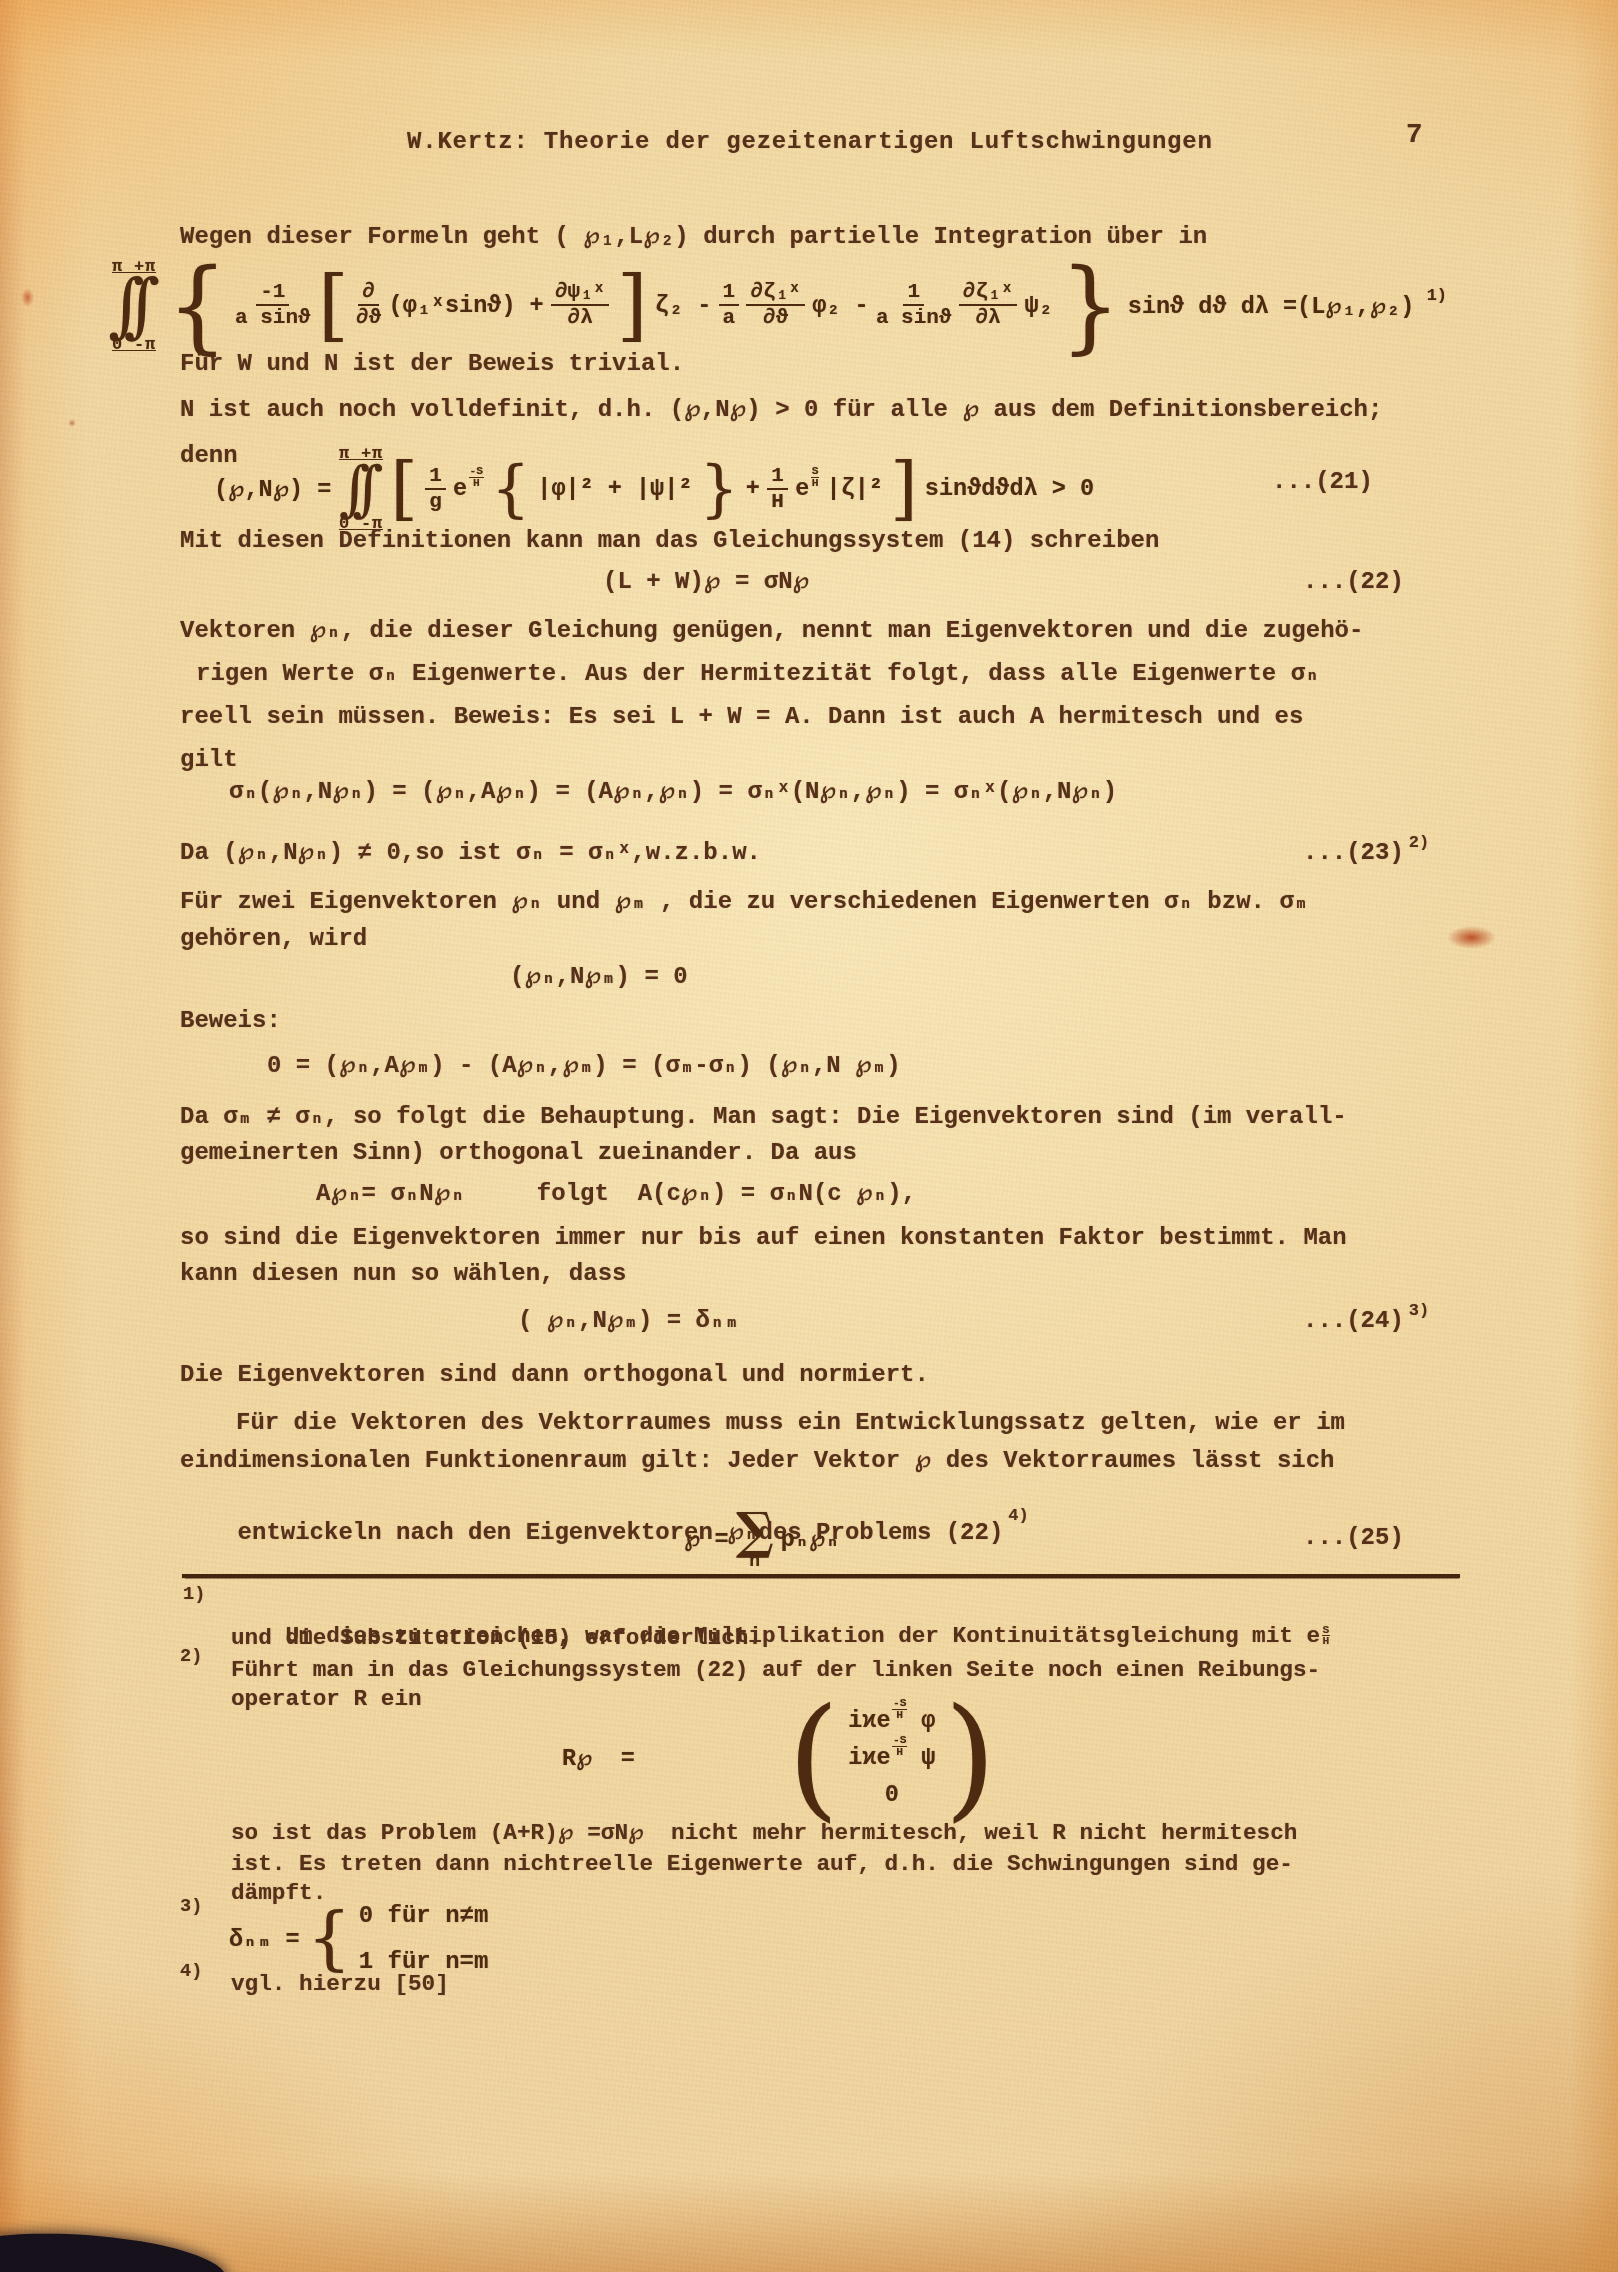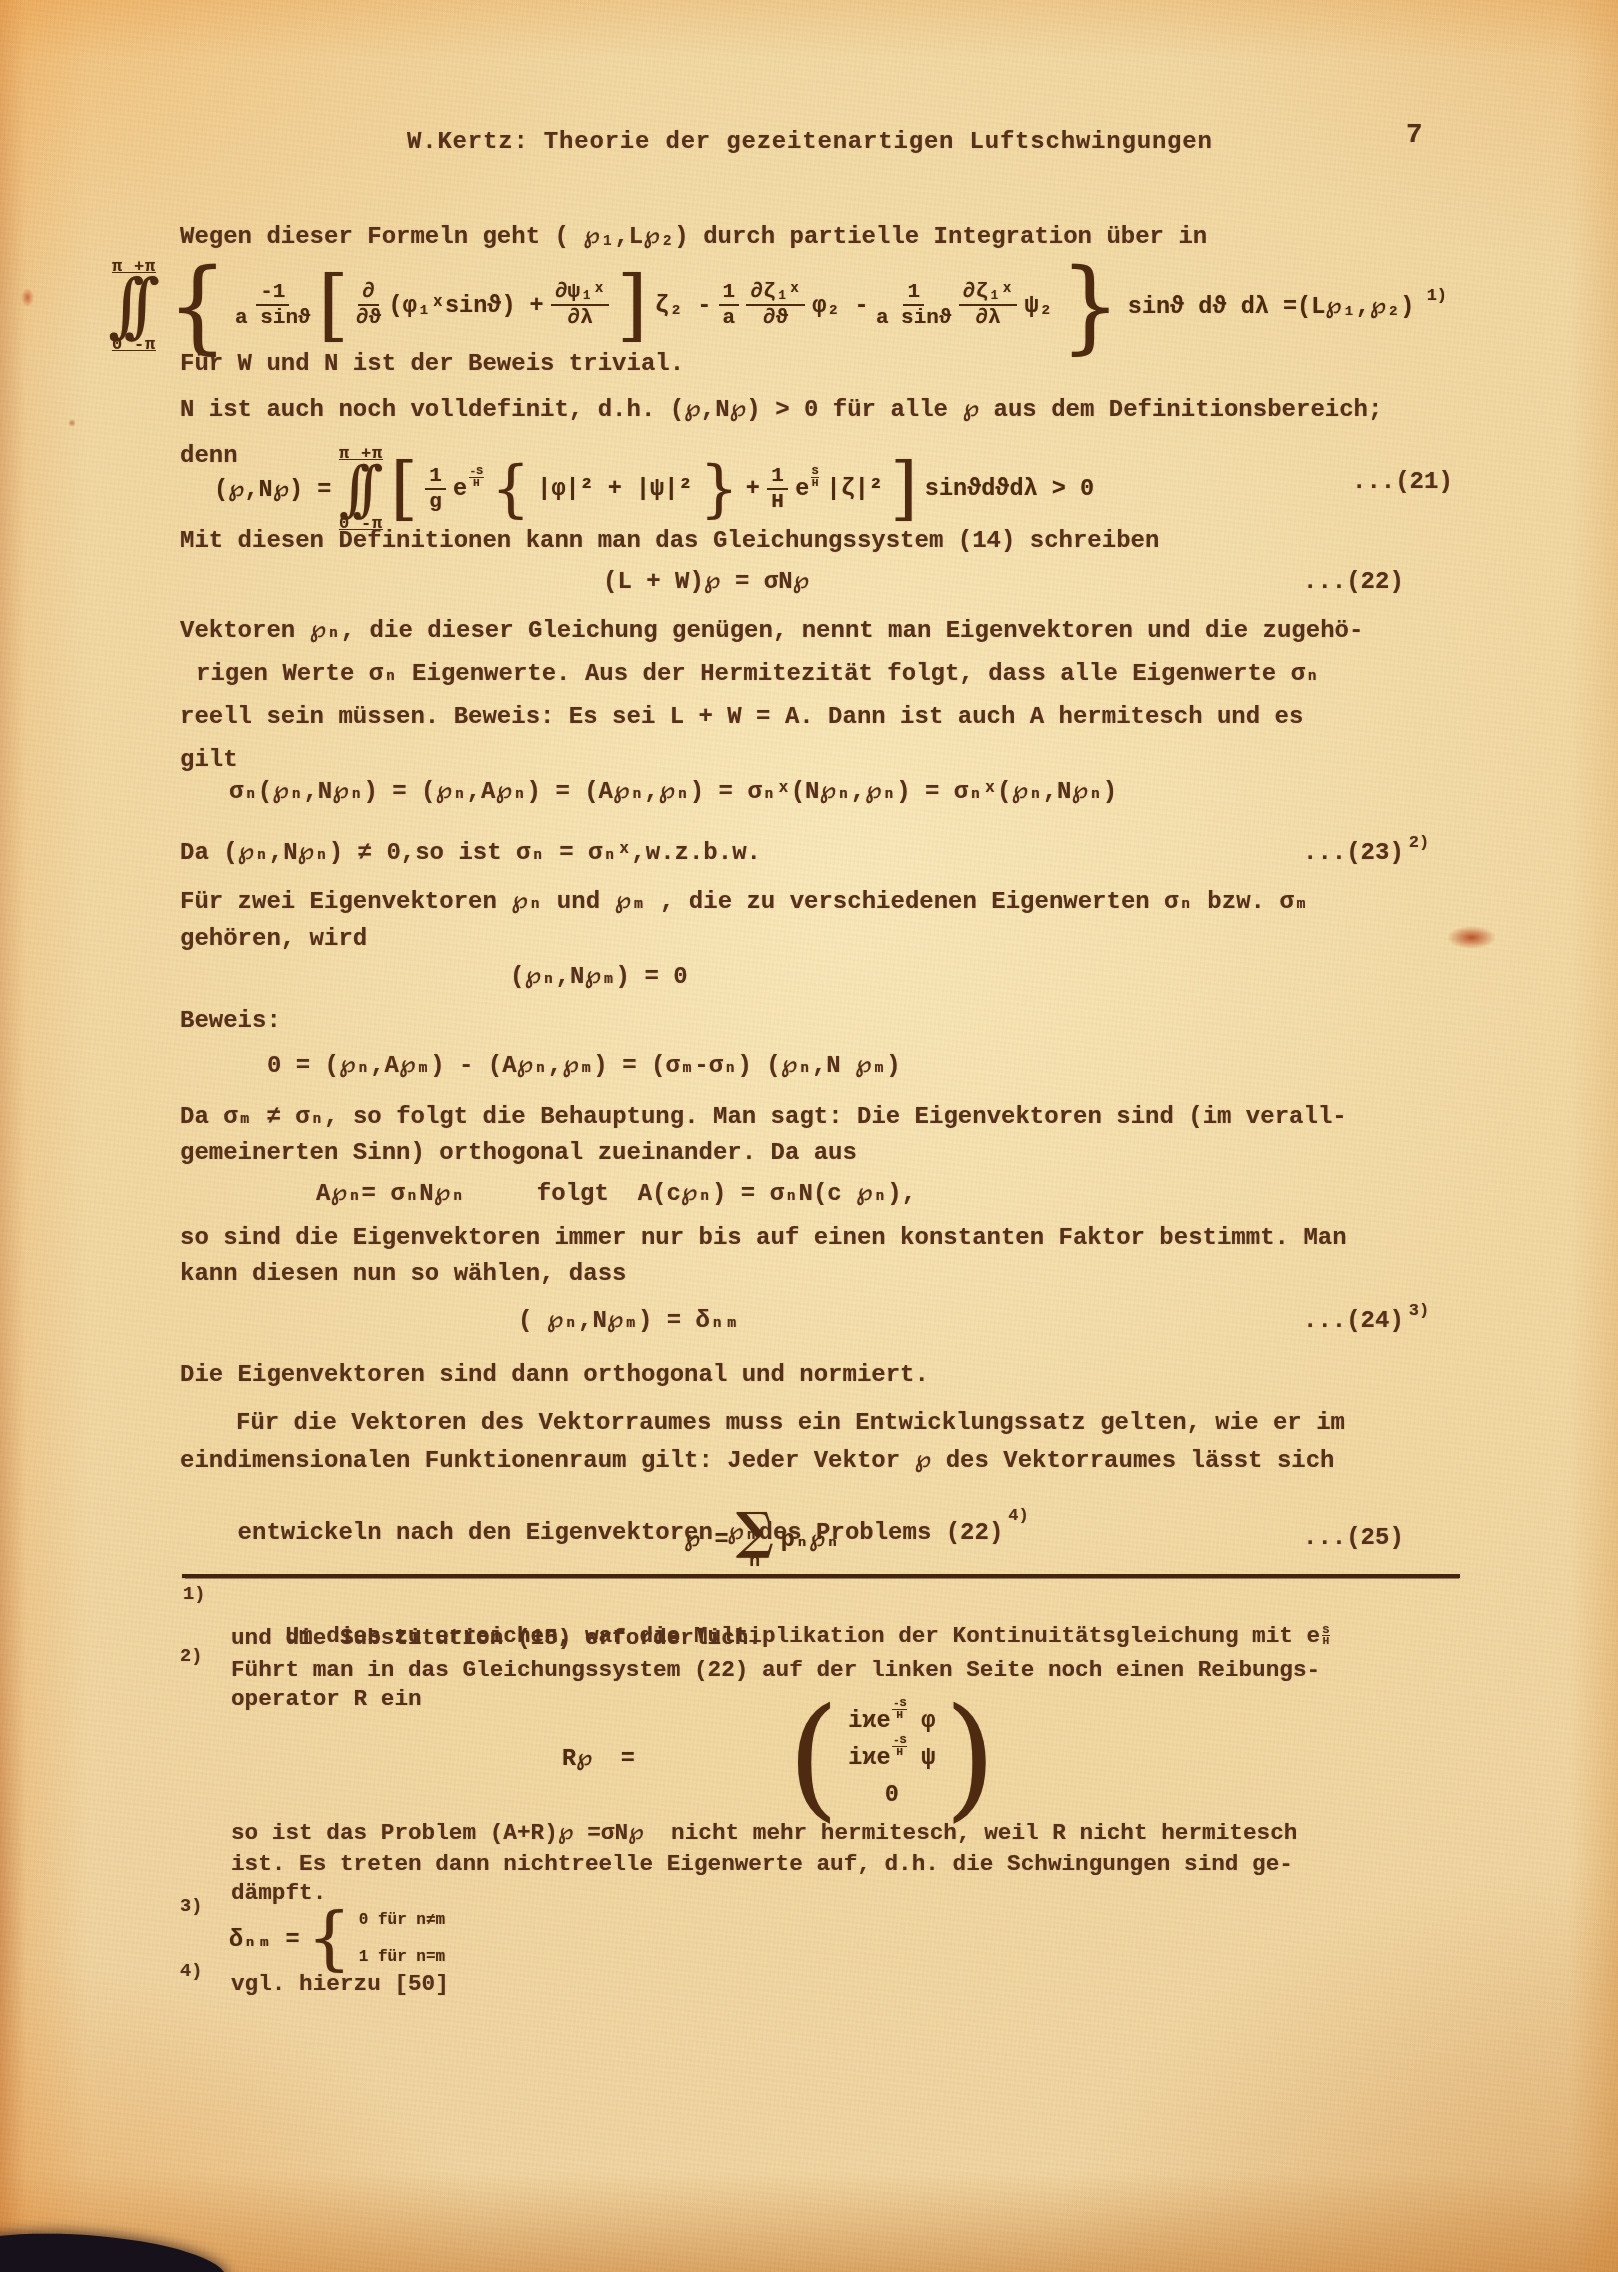--- a/index.html
+++ b/index.html
@@ -52,21 +52,21 @@
   .fmark { position:absolute; font-size:18.6px; }
   .numw { display:inline-flex; align-items:center; }
   .sumw { display:inline-flex; flex-direction:column; align-items:center; }
   .sumsym { font-size:50px; line-height:45px; font-family:"DejaVu Serif",serif; font-weight:700; }
   .sumsub { font-size:18px; line-height:16px; }
   .mcol { display:inline-flex; flex-direction:column; gap:9.7px; align-items:flex-start; margin:0 1.6px; }
   .mrow { display:inline-flex; align-items:flex-start; white-space:pre; font-size:23.5px; }
   .mzero { align-self:center; }
   .paren { font-size:133px; line-height:117px; font-weight:400; font-family:"DejaVu Serif",serif; }
   .cbrace { font-size:70px; line-height:63px; font-weight:400; font-family:"DejaVu Serif",serif; }
-  .ccol { display:inline-flex; flex-direction:column; gap:19px; font-size:16px; }
+  .ccol { display:inline-flex; flex-direction:column; gap:19px; font-size:24px; }
   .ccol span { white-space:pre; }
   .rule { position:absolute; background:#42240f; box-shadow:0 0.8px 0.8px rgba(66,36,15,0.5); }
   .blackarc { position:absolute; left:-57px; bottom:-27.5px; width:283px; height:66px;
     background:#17111b; border-radius:50%; transform:rotate(4deg);
     box-shadow:0 0 11.3px 3.2px rgba(23,17,27,0.6); }
   .smudge1 { position:absolute; left:1447px; top:926px; width:49px; height:22.7px; border-radius:50%;
     background:radial-gradient(closest-side, rgba(178,58,18,0.85), rgba(178,58,18,0)); }
   .speck { position:absolute; left:21px; top:288px; width:13px; height:19.4px; border-radius:50%;
     background:radial-gradient(closest-side, rgba(190,70,30,0.7), rgba(190,70,30,0)); }
   .speck2 { position:absolute; left:68px; top:419px; width:8px; height:8px; border-radius:50%;
@@ -169,21 +169,21 @@
       <span>e</span>
       <span class="sf">
           <span class="sft">S</span>
           <span>H</span>
         </span>
     </span>
     <span class="t">|ζ|²</span>
     <span class="bk2">]</span>
     <span class="t">sinϑdϑdλ &gt; 0</span>
   </div>
-  <span class="line" style="top:468px;left:1352px">...(21)</span>
+  <span class="line" style="top:468px;left:1272px">...(21)</span>
 
   <span class="line" style="top:527px;left:180px">Mit diesen Definitionen kann man das Gleichungssystem (14) schreiben</span>
 
   <span class="line" style="top:568px;left:603px">(L + W)℘ = σN℘</span>
   <span class="line" style="top:568px;left:1303px">...(22)</span>
 
   <span class="line" style="top:617px;left:180px">Vektoren ℘ₙ, die dieser Gleichung genügen, nennt man Eigenvektoren und die zugehö-</span>
   <span class="line" style="top:660px;left:196px">rigen Werte σₙ Eigenwerte. Aus der Hermitezität folgt, dass alle Eigenwerte σₙ</span>
   <span class="line" style="top:703px;left:180px">reell sein müssen. Beweis: Es sei L + W = A. Dann ist auch A hermitesch und es</span>
   <span class="line" style="top:746px;left:180px">gilt</span>

